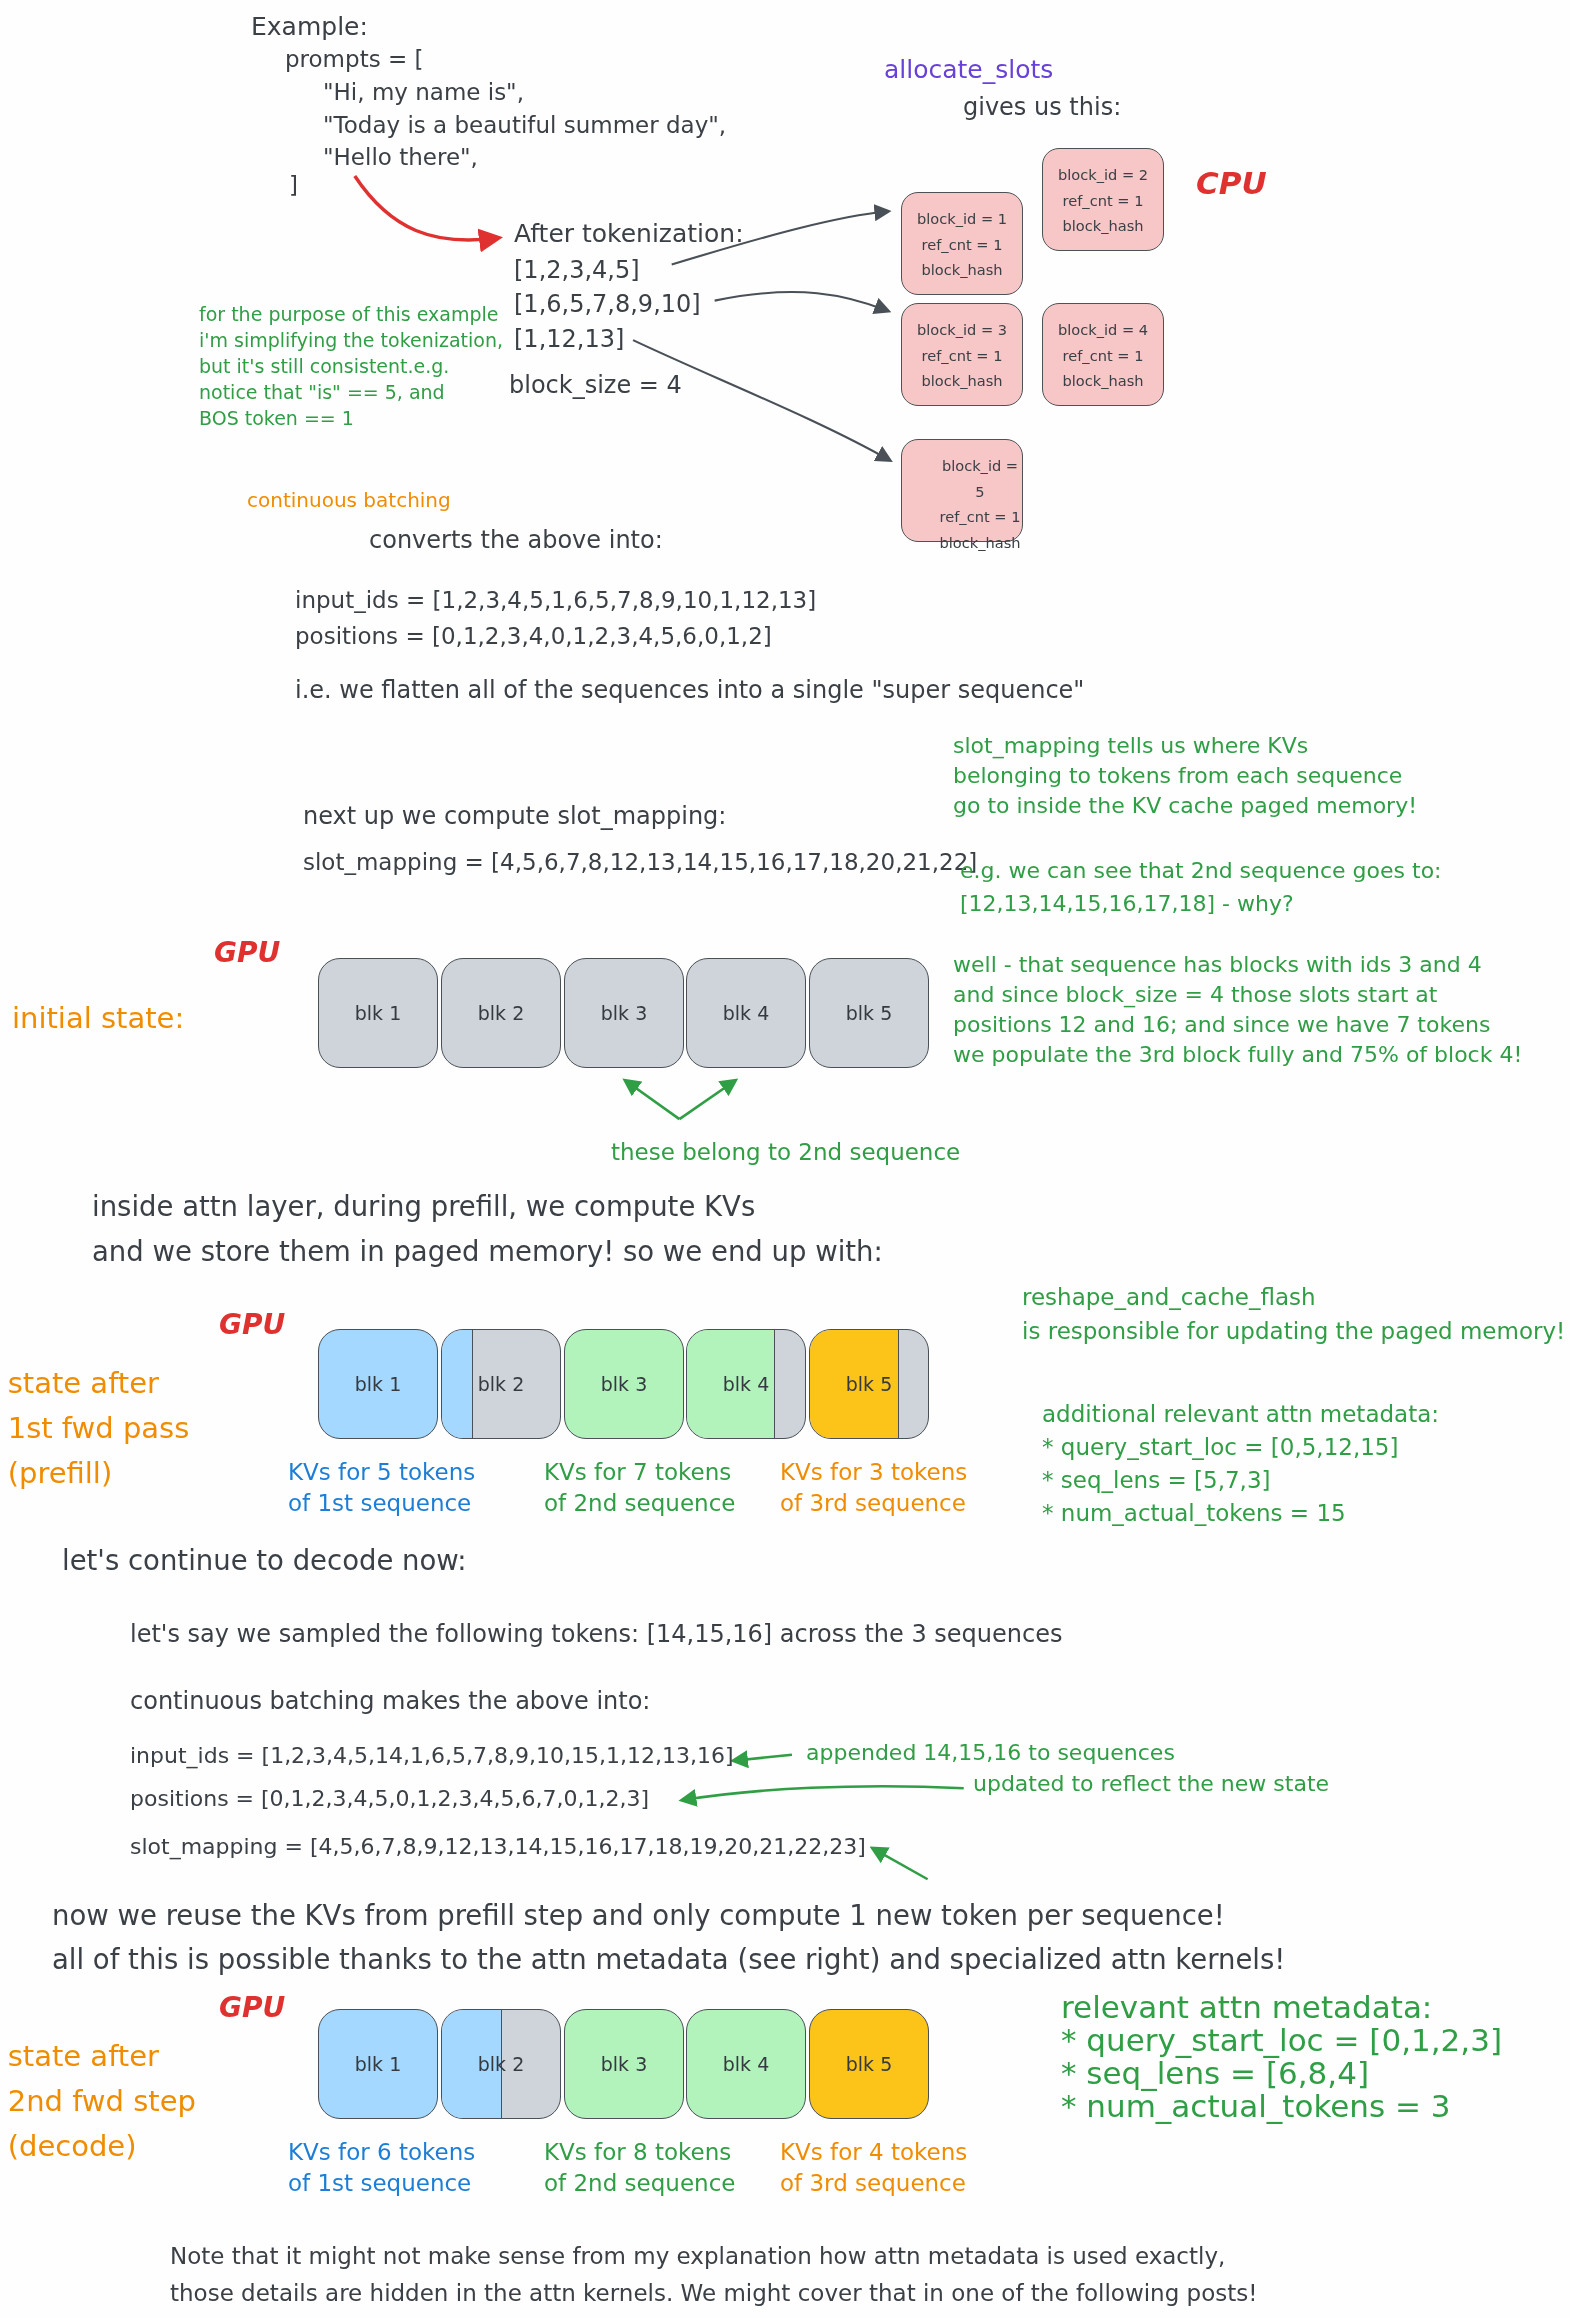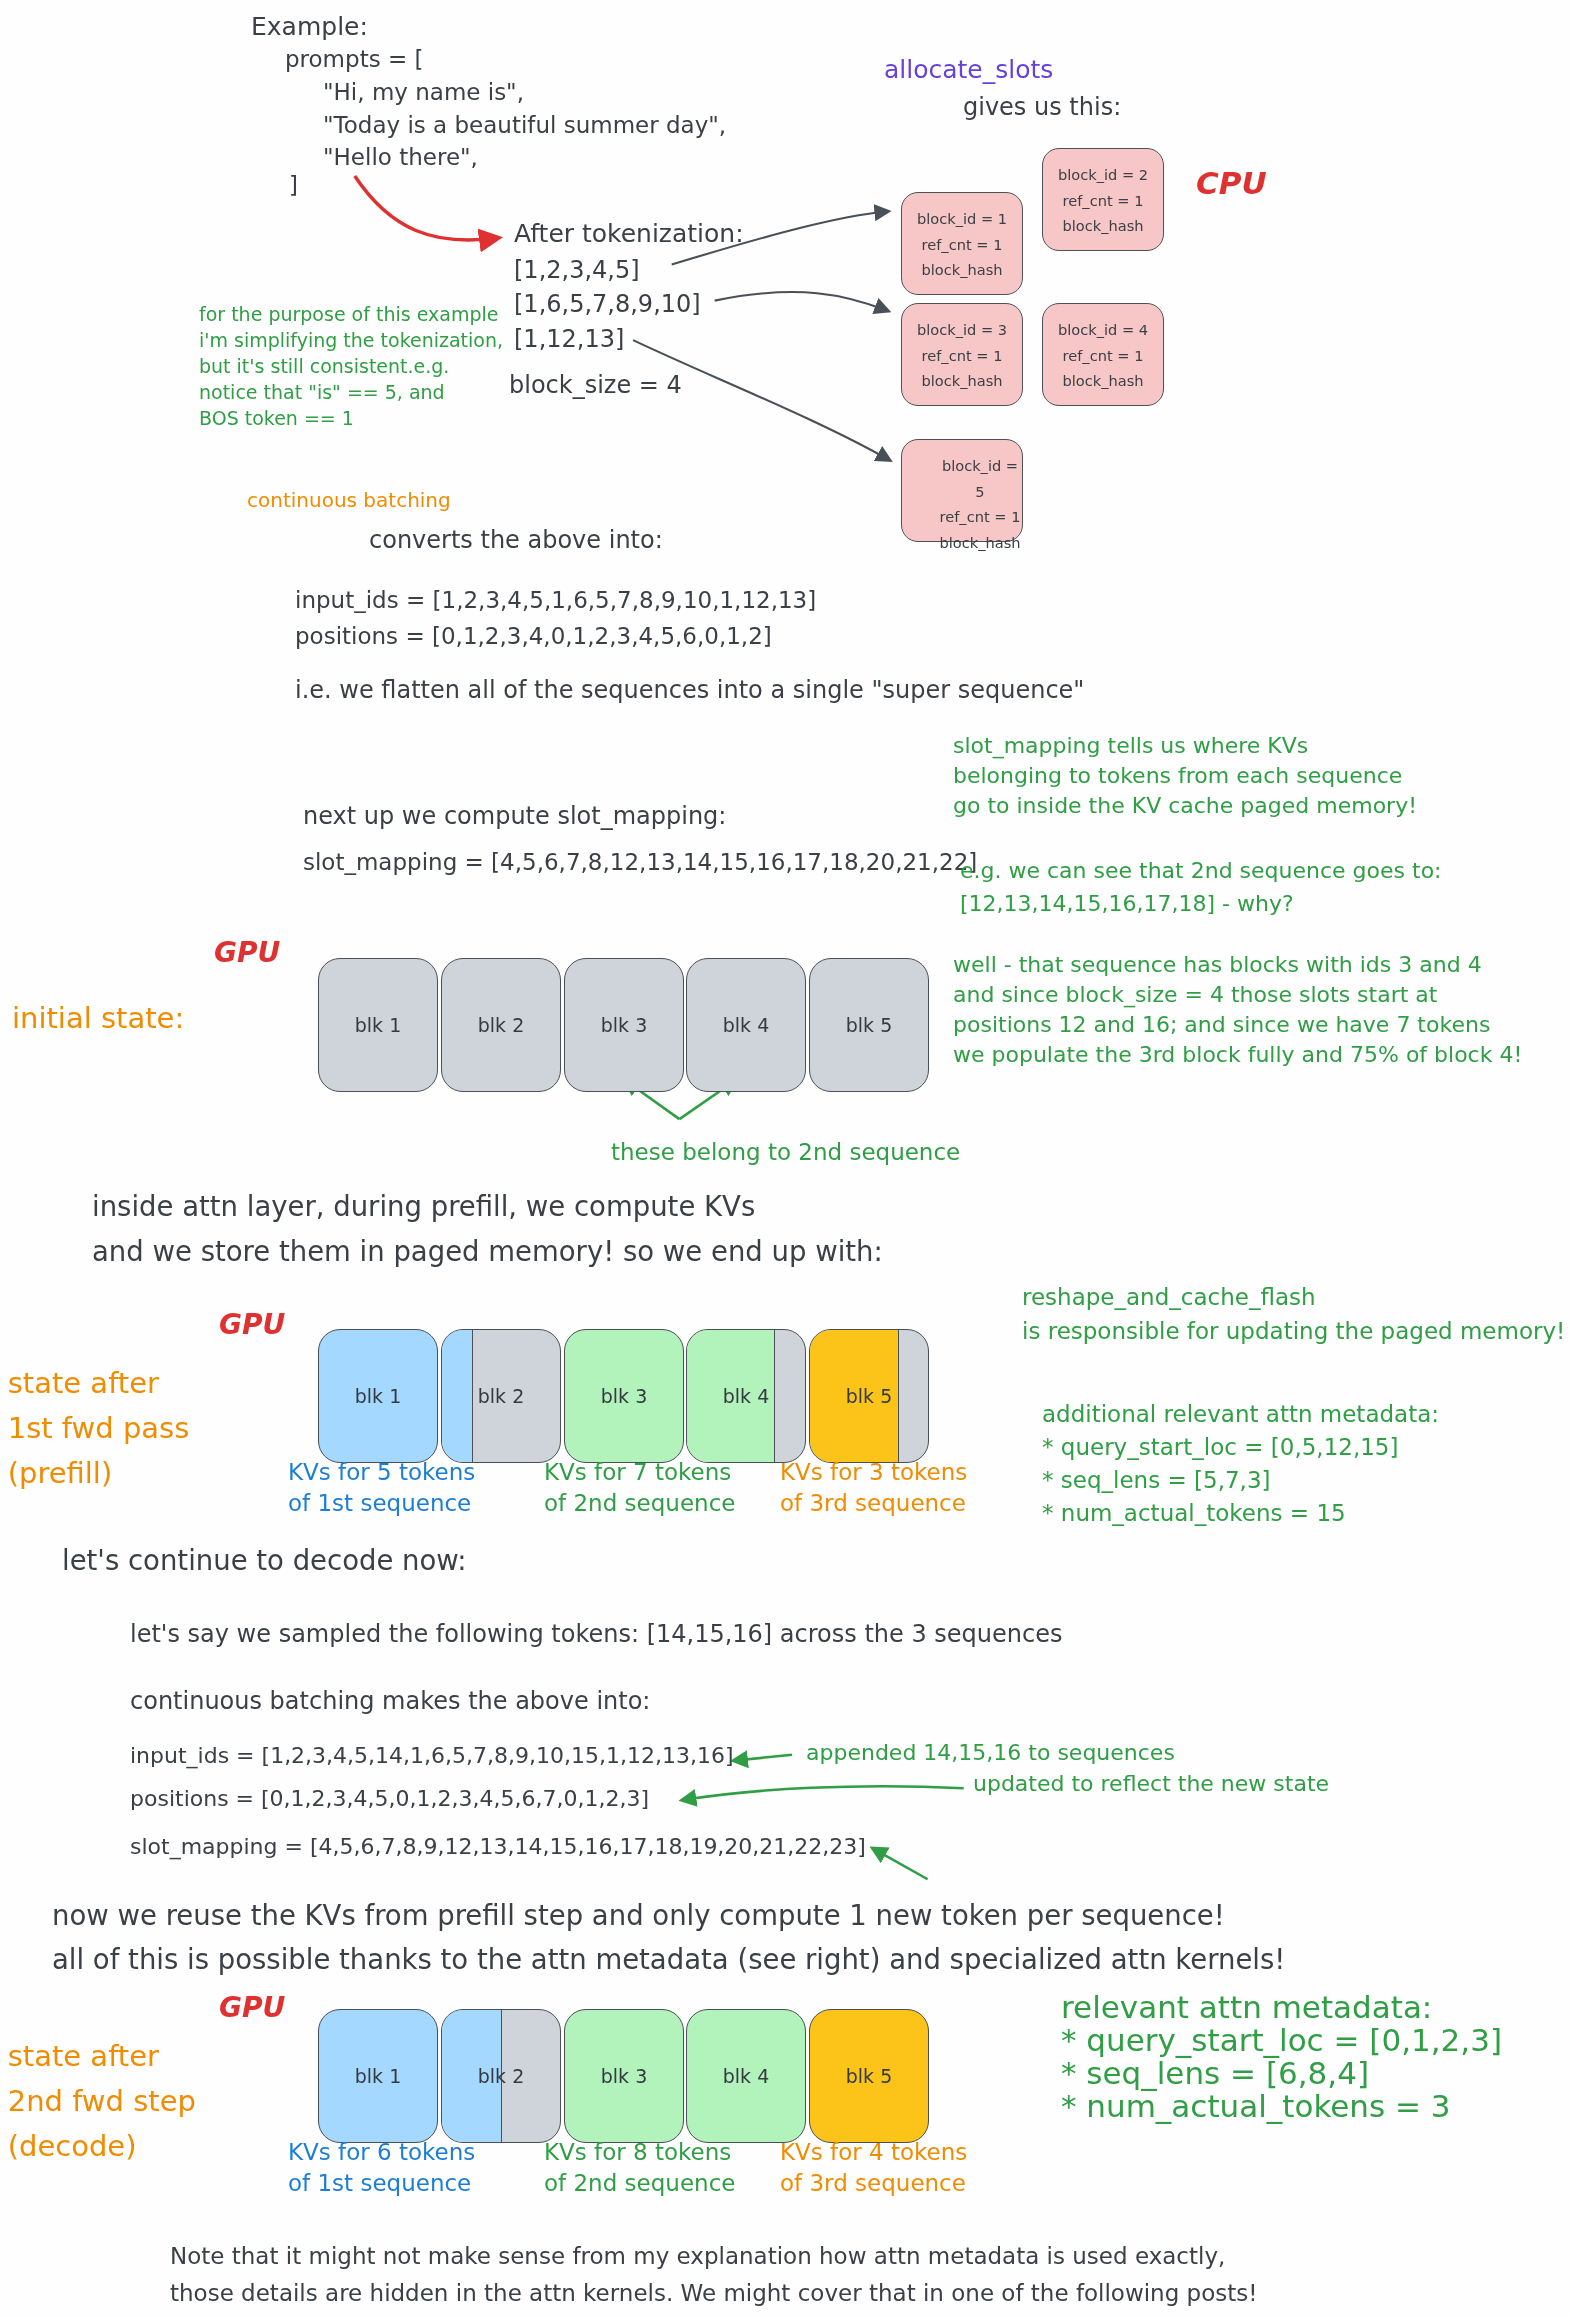--- a/index.html
+++ b/index.html
@@ -19,21 +19,21 @@
   .blue   { color:#1c7ed6; }
   .overlay { position:absolute; left:0; top:0; pointer-events:none; }
   .pink-block {
     position:absolute; width:122px; height:103px;
     background:#f7c6c6; border:1.7px solid #4e5257; border-radius:17px;
     text-align:center; padding-top:13px;
     font-size:14.6px; line-height:1.75; color:#3b4046;
   }
   .gpu-row { position:absolute; height:110px; }
   .gpu-block {
-    position:absolute; top:0; width:120px; height:134px;
+    position:absolute; top:0; width:120px; height:110px;
     background:#ced4da; border:1.7px solid #495057; border-radius:22px;
     overflow:hidden;
   }
   .seg { position:absolute; top:0; bottom:0; z-index:1; }
   .blk-label {
     position:absolute; z-index:2; left:0; width:100%; top:50%;
     transform:translateY(-50%); text-align:center;
     font-size:19px; color:#343a40;
   }
   .cap { font-size:23px; line-height:31px; }

